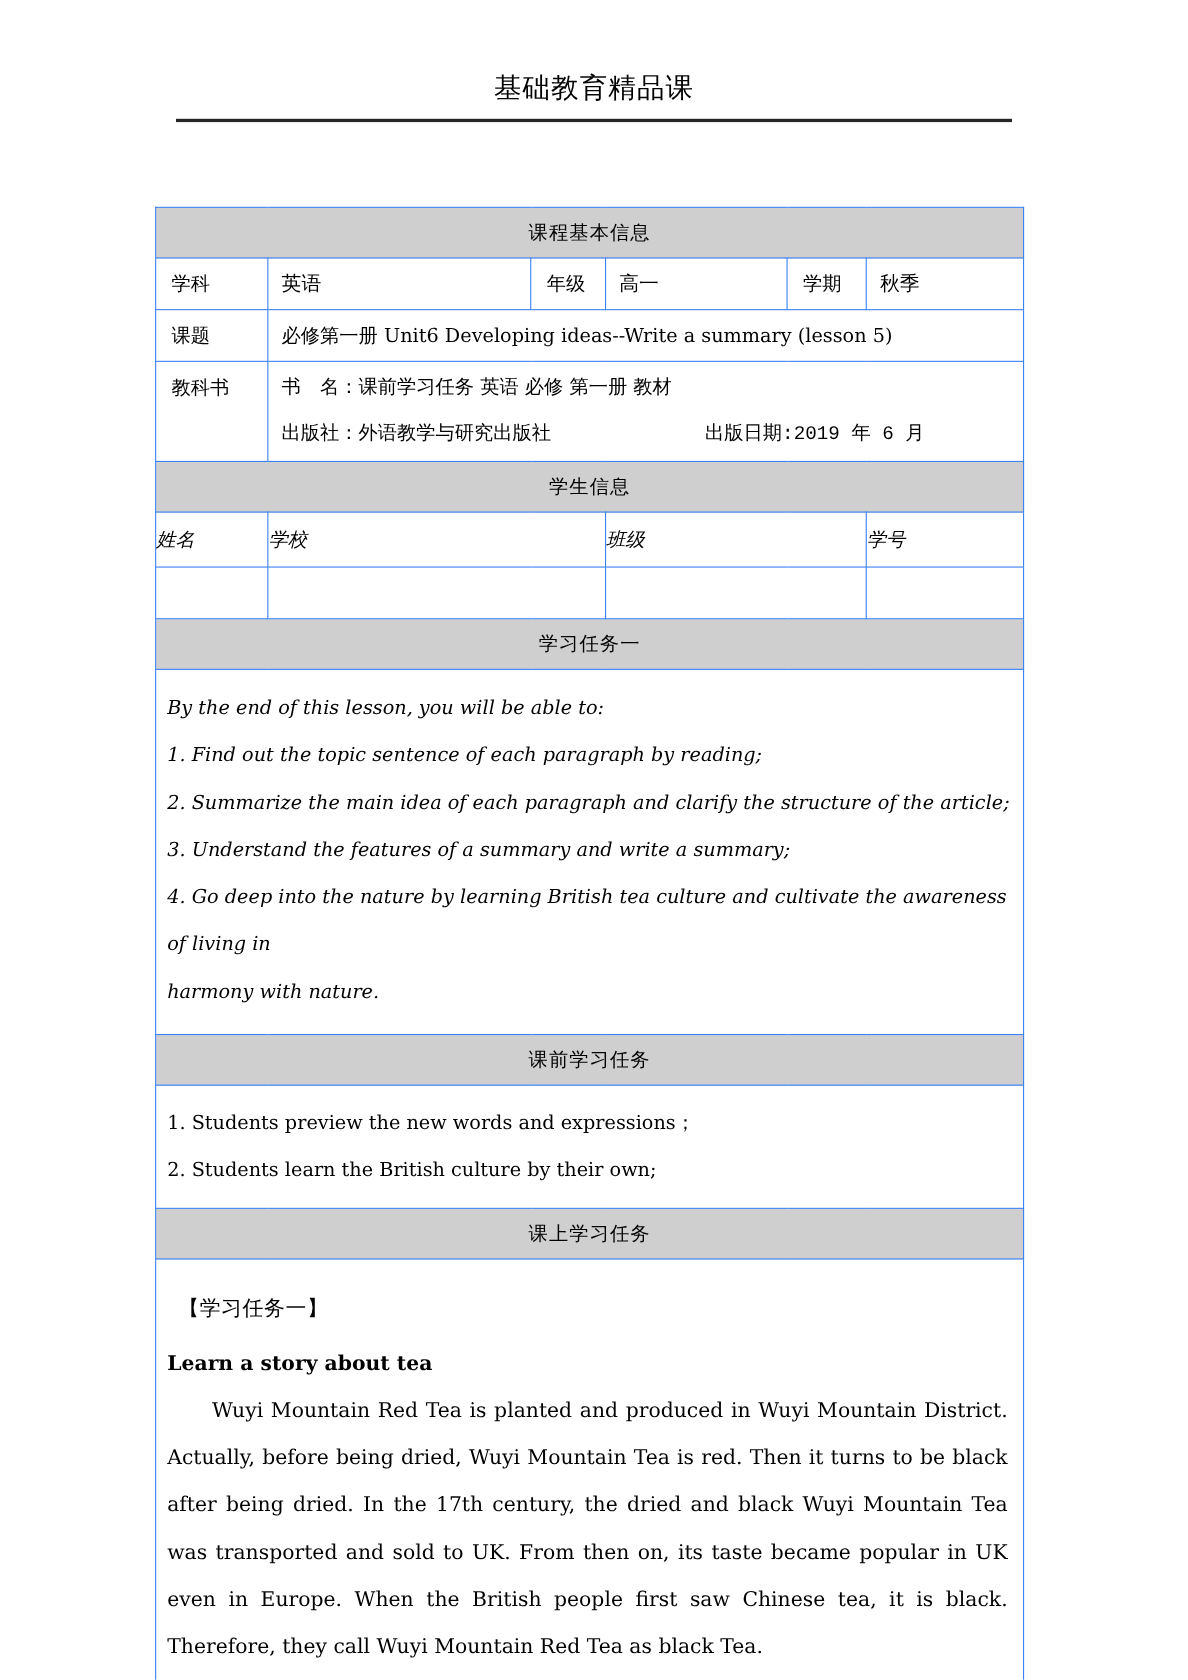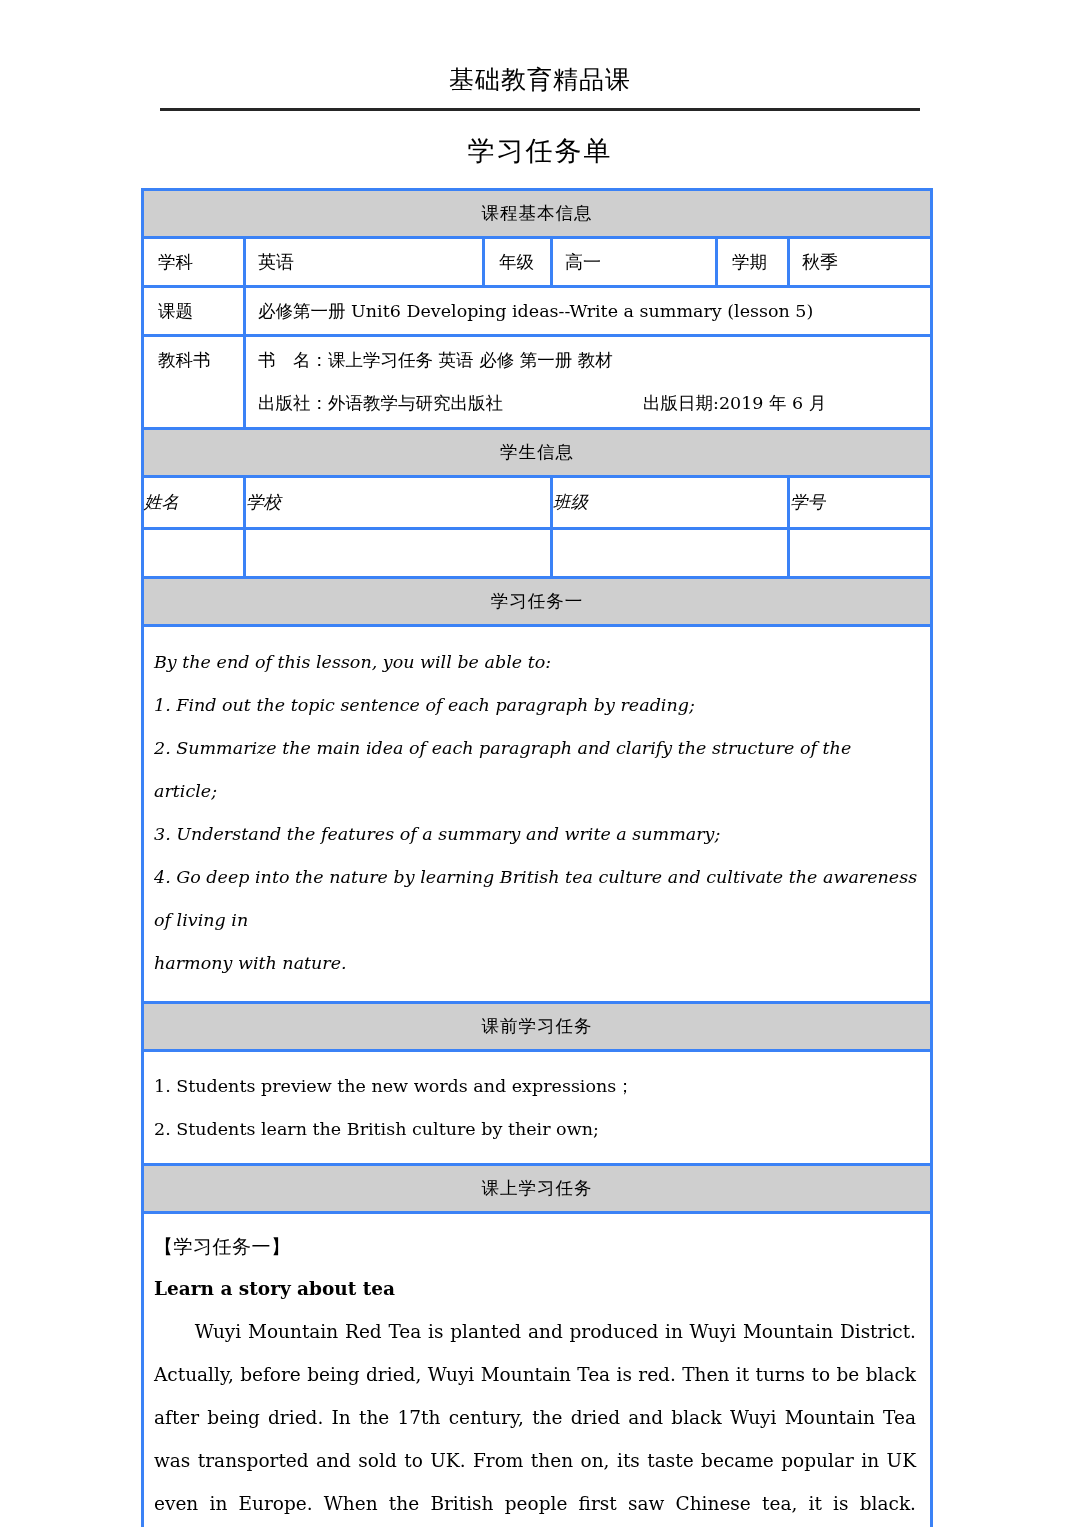--- a/index.html
+++ b/index.html
@@ -58,21 +58,21 @@
   
   .sheet {
     position: absolute;
     left: 141px;
     top: 188px;
     width: 789px;
     border-collapse: collapse;
     table-layout: fixed;
   }
   .sheet td {
-    border: 3px solid #3b82f6;
+    border: 1px solid #3b82f6;
     padding: 0;
     vertical-align: top;
     font-size: 17.5px;
   }
 
   .band {
     background: #cfcfcf;
     text-align: center;
     font-size: 19px;
     padding: 10px 0 11px 0 !important;
@@ -92,21 +92,21 @@
 
   .book-cell {
     padding: 13px 0 14px 12px !important;
     font-size: 18px;
     line-height: 1.15;
   }
   .book-line {
     display: block;
     white-space: nowrap;
   }
-  .book-line + .book-line { margin-top: 23px; }
+  .book-line + .book-line { margin-top: 23px; font-family: Liberation Mono, monospace; }
   .book-line .pubdate {
     display: inline-block;
     margin-left: 140px;
   }
 
   .stu-head {
     text-align: left;
     padding: 12px 0 13px 0 !important;
     font-size: 19px;
     font-style: italic;
@@ -135,25 +135,24 @@
   .tasks-pre p {
     margin: 0;
     line-height: 43px;
   }
 
   .task-body {
     padding: 14px 14px 16px 10px !important;
     font-size: 18.5px;
   }
   .task-tag {
-    margin: 0;
+    margin: 10px;
     line-height: 40px;
     font-size: 19px;
     letter-spacing: 0.5px;
-    font-family: Liberation Mono, monospace;
   }
   .task-sub {
     margin: 0;
     line-height: 42px;
     font-weight: bold;
     font-size: 18.5px;
   }
   .story {
     margin: 0;
     text-align: justify;
@@ -173,21 +172,20 @@
 </head>
 <body>
 
 <div class="page">
 
   <div class="doc-header">
     <div class="header-title">基础教育精品课</div>
   </div>
   <div class="header-rule"></div>
 
-  <div class="doc-title">学习任务单</div>
 
   <table class="sheet">
     <colgroup>
       <col style="width:102px">
       <col style="width:239px">
       <col style="width:68px">
       <col style="width:165px">
       <col style="width:72px">
       <col style="width:143px">
     </colgroup>
@@ -207,21 +205,21 @@
       </tr>
 
       <tr>
         <td class="label-cell">课题</td>
         <td colspan="5" class="value-cell">必修第一册  Unit6 Developing ideas--Write a summary (lesson 5)</td>
       </tr>
 
       <tr>
         <td class="label-cell">教科书</td>
         <td colspan="5" class="book-cell">
-          <span class="book-line">书　名：课上学习任务 英语 必修 第一册 教材</span>
+          <span class="book-line">书　名：课前学习任务 英语 必修 第一册 教材</span>
           <span class="book-line">
             <span>出版社：外语教学与研究出版社</span><span class="pubdate">出版日期:2019 年 6 月</span>
           </span>
         </td>
       </tr>
 
       <tr>
         <td colspan="6" class="band">学生信息</td>
       </tr>
 

